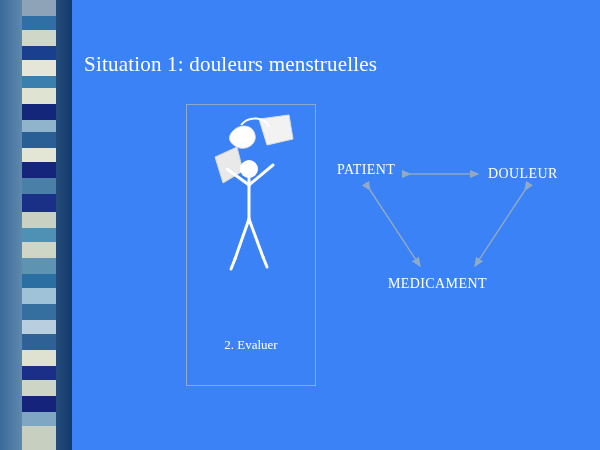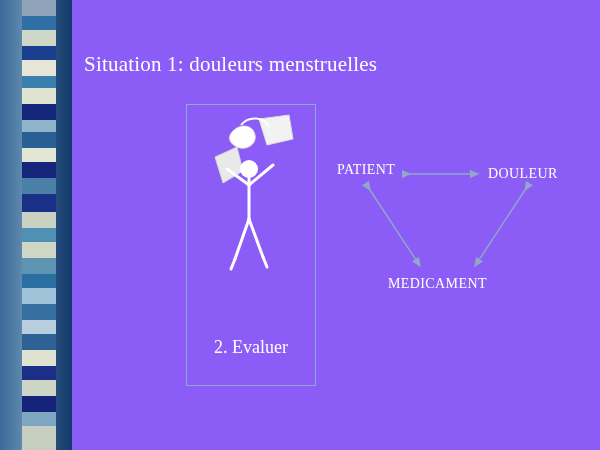--- a/index.html
+++ b/index.html
@@ -9,21 +9,21 @@
   body {
     width: 600px;
     height: 450px;
     overflow: hidden;
     font-family: "Liberation Serif", serif;
   }
   #slide {
     position: relative;
     width: 600px;
     height: 450px;
-    background: #8b5cf6;
+    background: #3b82f6;
     overflow: hidden;
   }
   
   #left-strip {
     position: absolute;
     left: 0;
     top: 0;
     width: 72px;
     height: 450px;
     overflow: hidden;
@@ -60,21 +60,21 @@
     height: 282px;
     border: 1px solid #8fa9c6;
     box-sizing: border-box;
   }
   #picture-caption {
     position: absolute;
     left: 0;
     right: 0;
     top: 232px;
     text-align: center;
-    font-size: 18px;
+    font-size: 13px;
     color: #ffffff;
   }
   #figure-svg {
     position: absolute;
     left: 10px;
     top: 8px;
   }
   
   #diagram {
     position: absolute;

